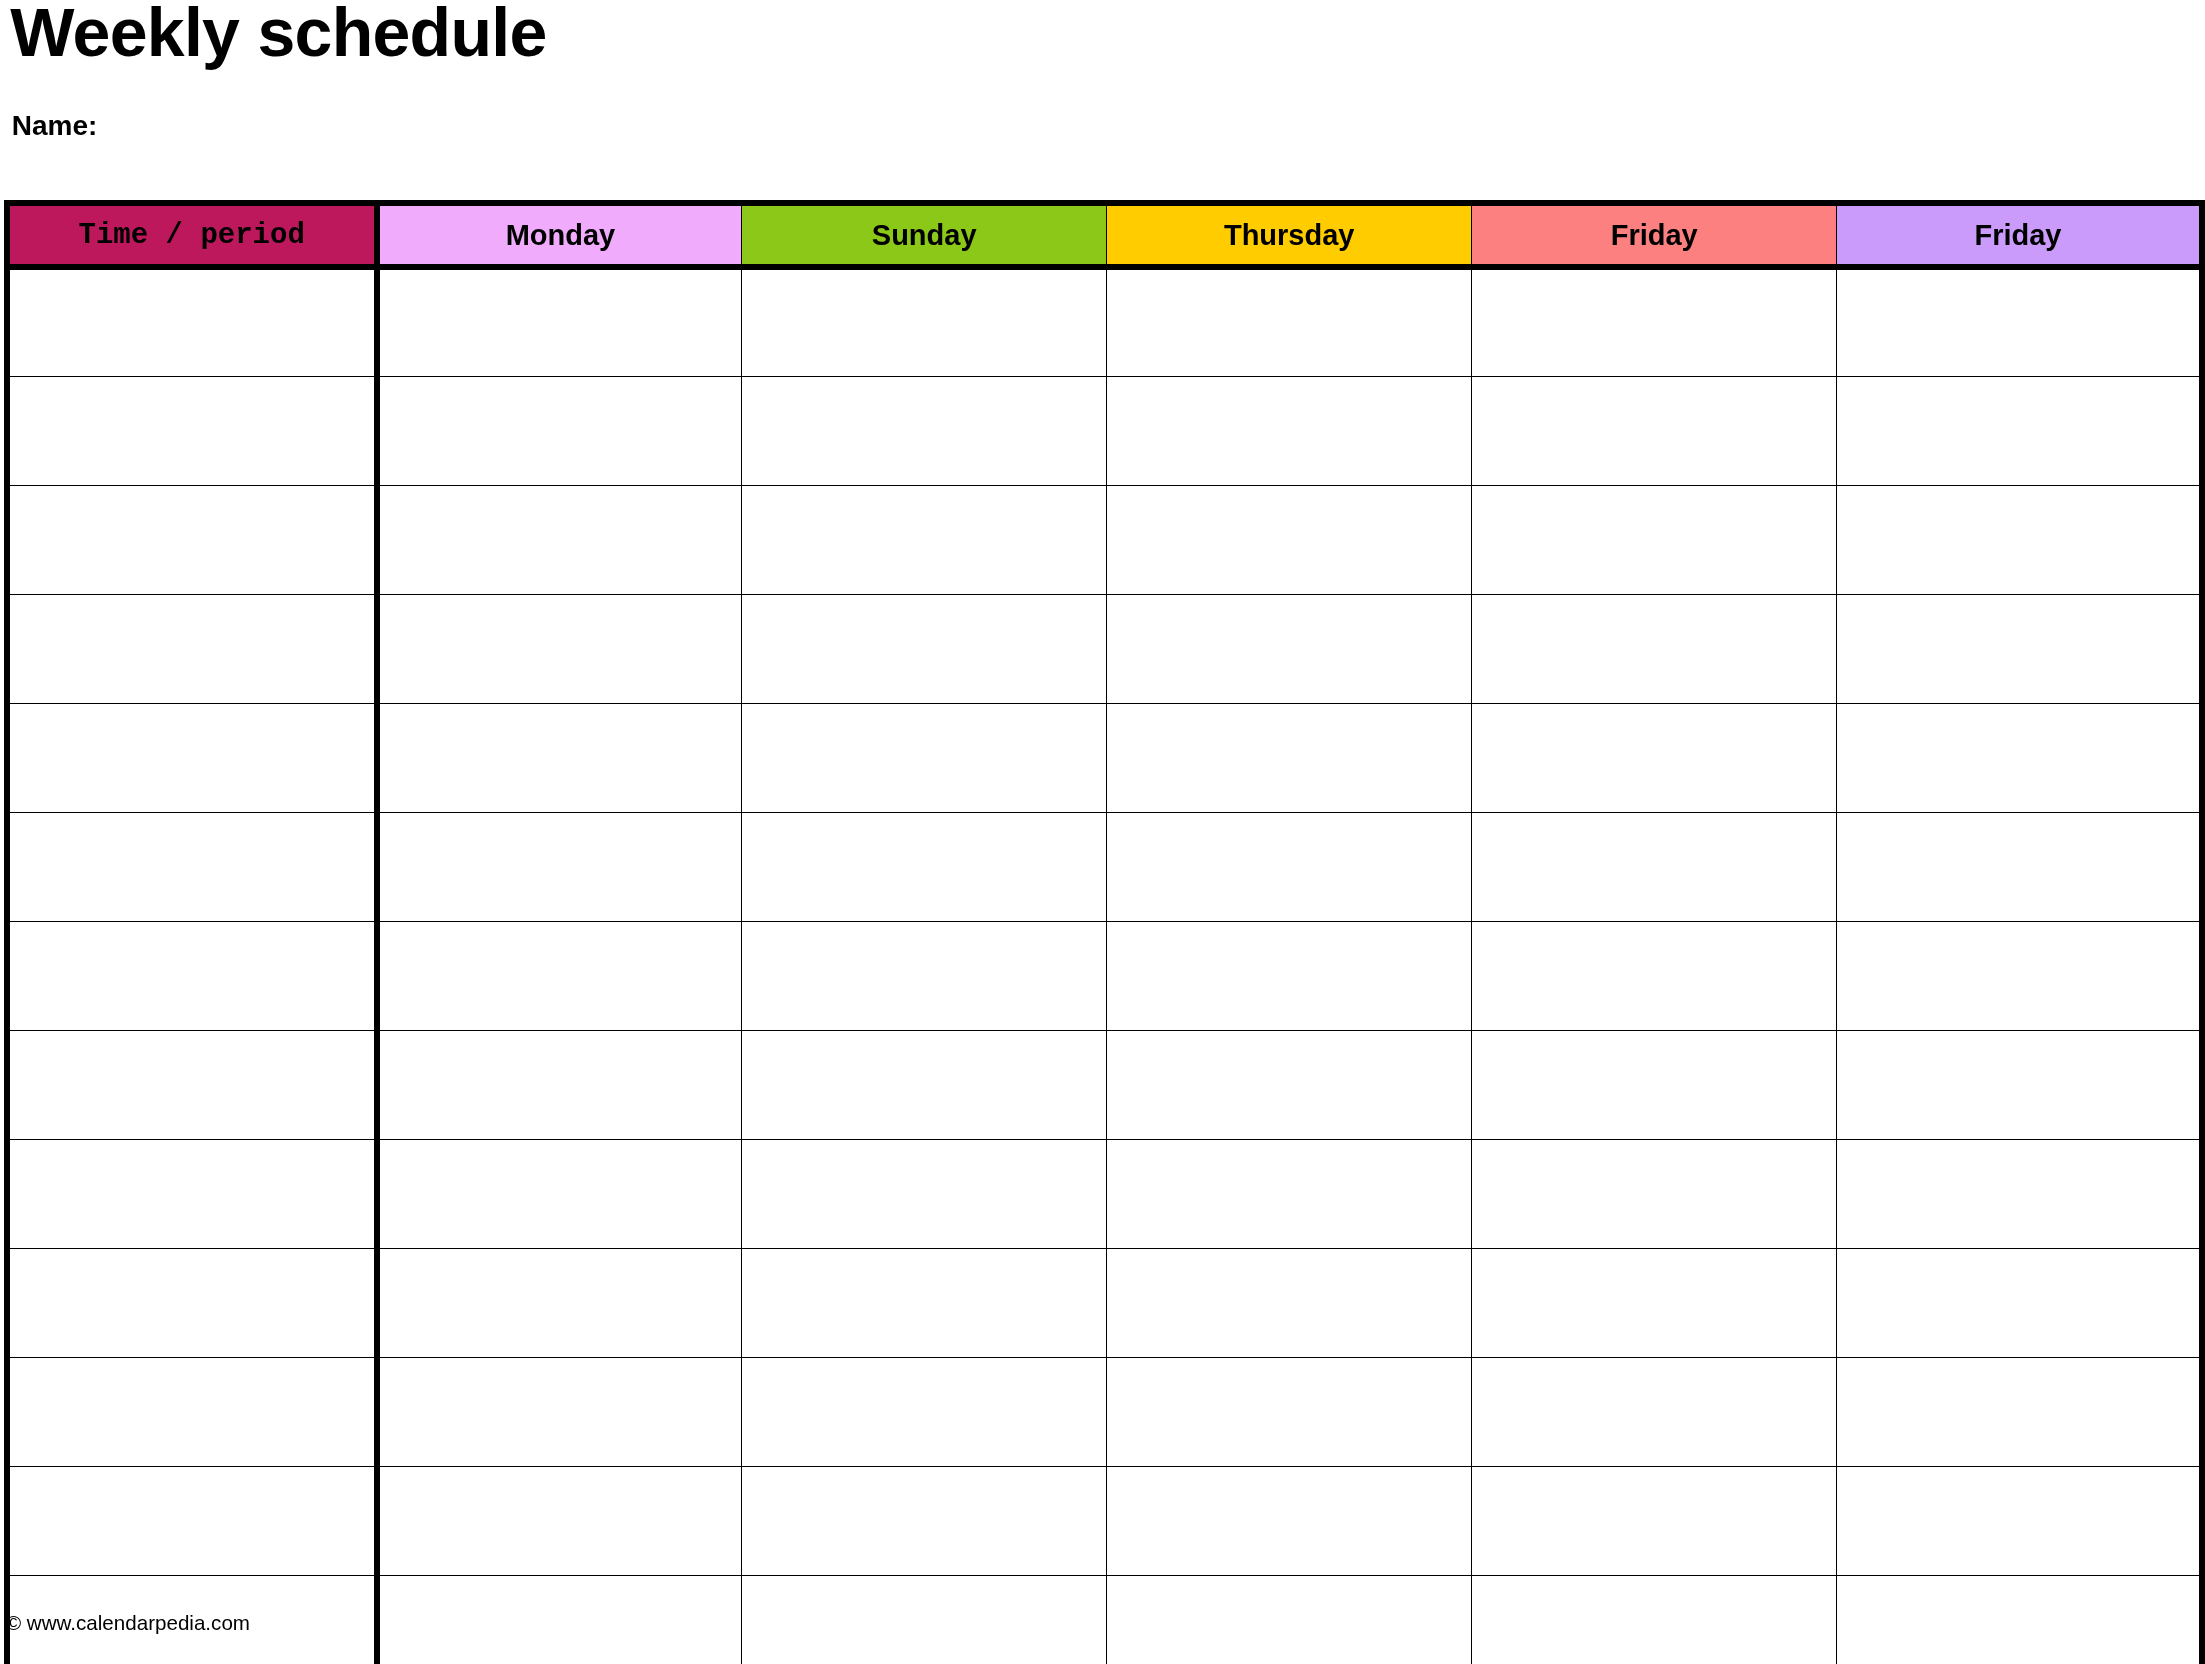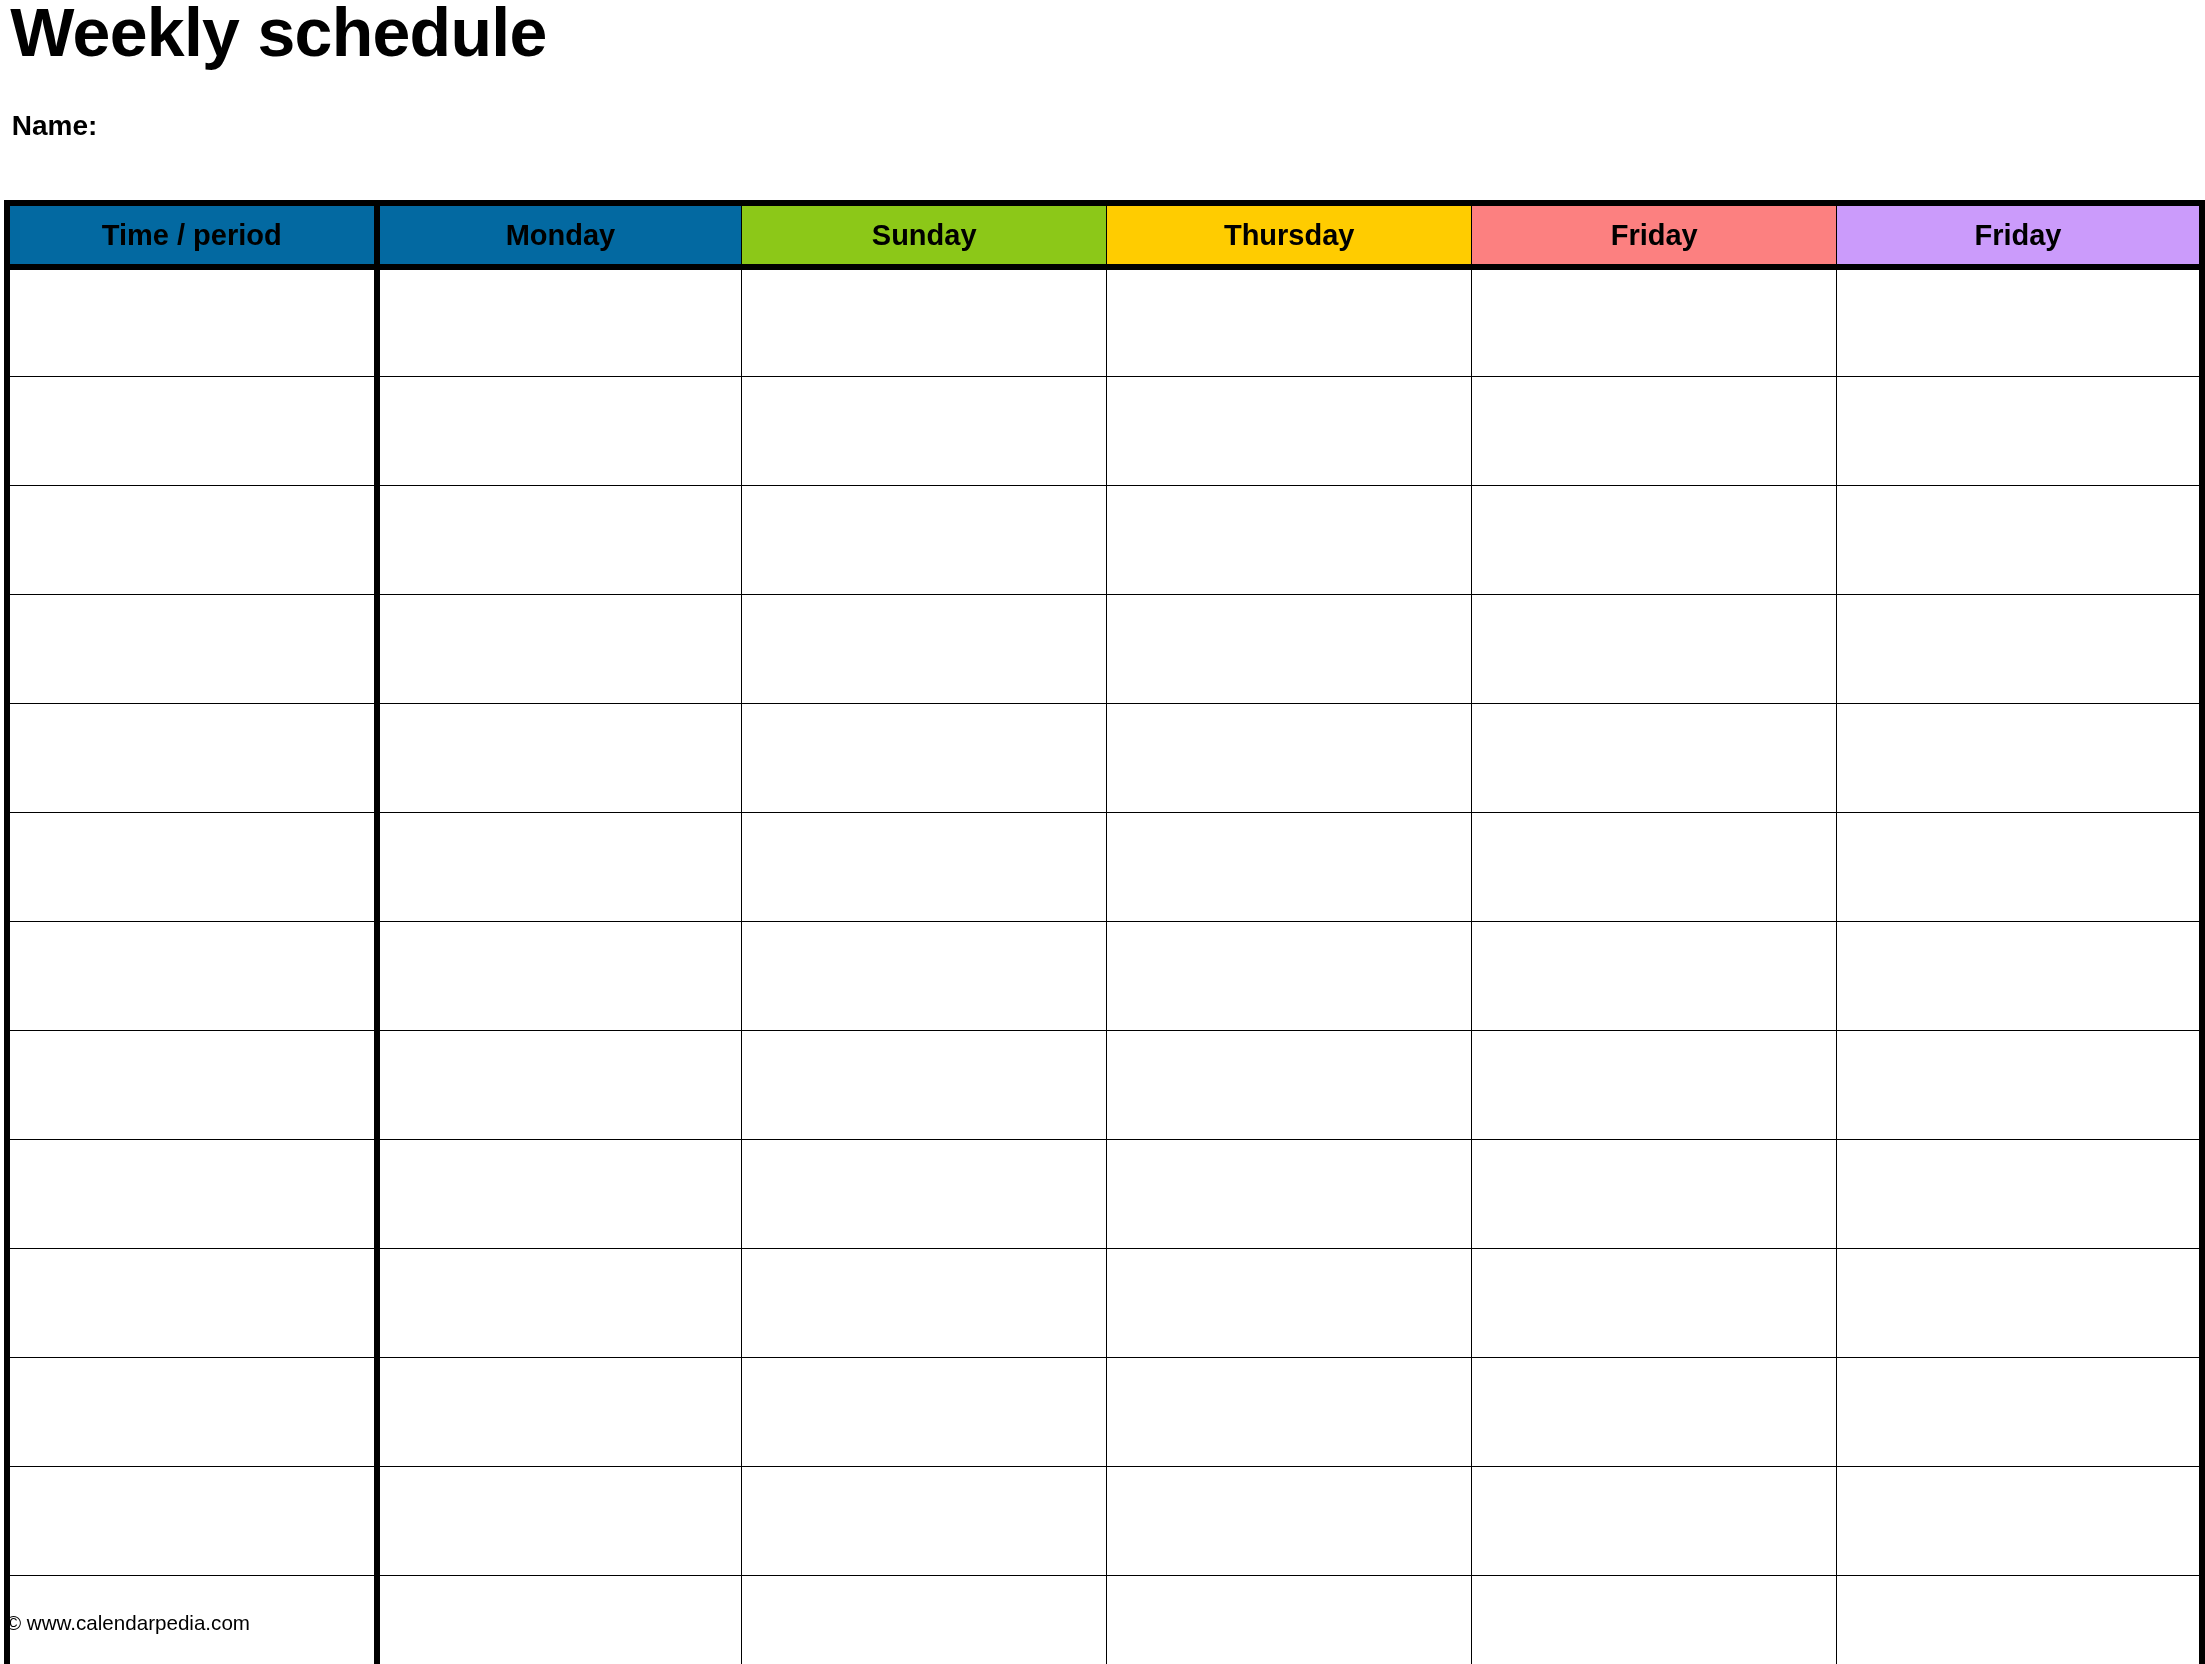--- a/index.html
+++ b/index.html
@@ -145,22 +145,22 @@
     <colgroup>
       <col class="c-time">
       <col class="c-day">
       <col class="c-day">
       <col class="c-day">
       <col class="c-day">
       <col class="c-day">
     </colgroup>
     <thead>
       <tr>
-        <th class="time-head" style="background: #0369a1;">Time / period</th>
-        <th class="day-head" style="background: #0369a1;">Monday</th>
+        <th class="time-head" style="background: #be185d; font-family: Liberation Mono, monospace;">Time / period</th>
+        <th class="day-head" style="background: #f0abfc;">Monday</th>
         <th class="day-head" style="background: rgb(140, 200, 24);">Sunday</th>
         <th class="day-head" style="background: rgb(255, 204, 0);">Thursday</th>
         <th class="day-head" style="background: rgb(252, 128, 128);">Friday</th>
         <th class="day-head last" style="background: rgb(203, 155, 251);">Friday</th>
       </tr>
     </thead>
     <tbody id="schedule-body">
         <tr class="first-row">
           <td class="time-cell"></td>
           <td class="day-cell"></td>

